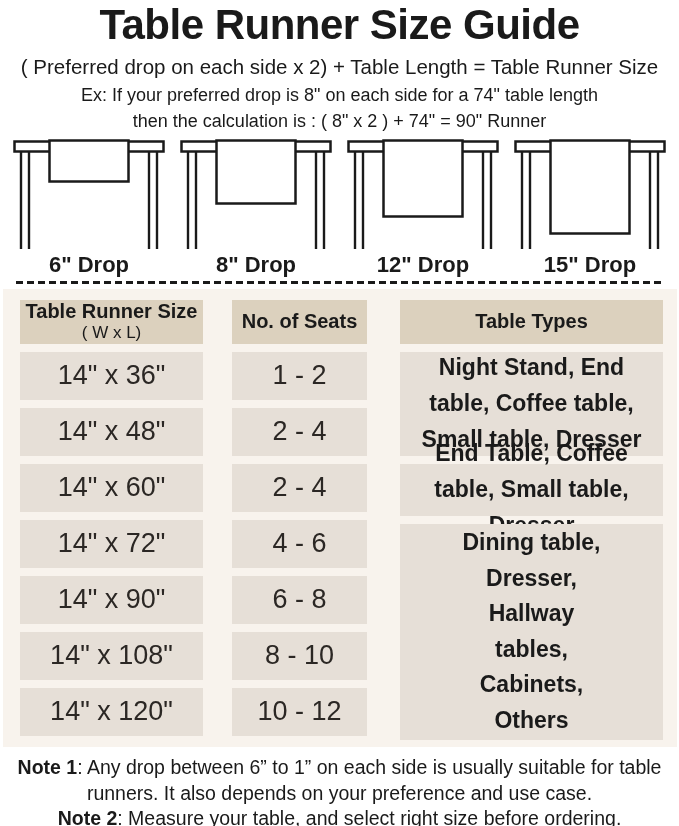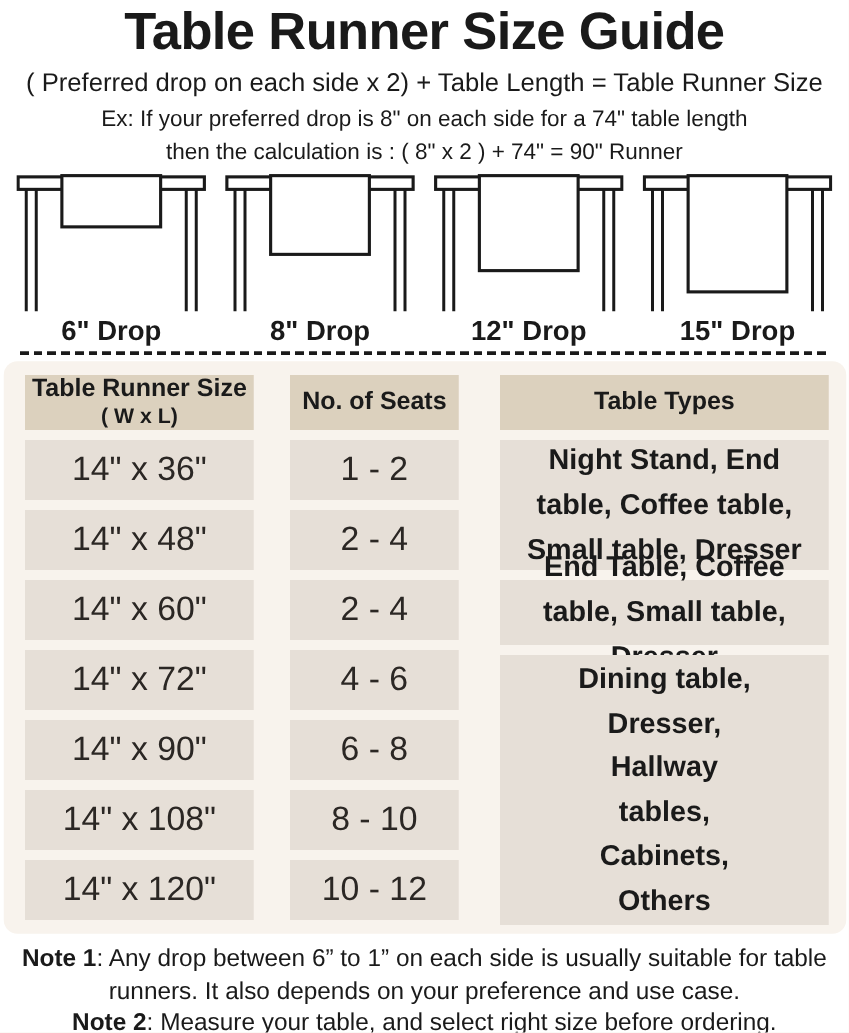--- a/index.html
+++ b/index.html
@@ -28,33 +28,32 @@
   }
   .divider {
     height: 3px; margin: 2px 16px 0;
     background: repeating-linear-gradient(90deg, var(--ink, #1a1a1a) 0 7px, transparent 7px 11px);
   }
   .panel {
     margin: 5px 2px 0 3px;
     background: var(--panel-bg, #f8f3ed);
     padding: 11px 14px 7px 17px;
     display: flex;
-    border-radius: 11px;
   }
   .col { display: flex; flex-direction: column; }
   .col1 { width: 183px; }
   .col2 { width: 135px; margin-left: 29px; }
   .col3 { width: 263px; margin-left: 33px; }
   .hdr {
     background: var(--header-bg, #dcd1be);
     height: 44px; margin-bottom: 8px;
     display: flex; flex-direction: column; align-items: center; justify-content: center;
     font-weight: bold; font-size: 20px; line-height: 1.05; text-align: center;
   }
-  .hdr .sub { font-size: 17px; font-weight: bold; margin-top: 2px; }
+  .hdr .sub { font-size: 17px; font-weight: normal; margin-top: 2px; }
   .cell {
     background: var(--cell-bg, #e6dfd7);
     height: 48px; margin-bottom: 8px;
     display: flex; align-items: center; justify-content: center;
     font-size: 27px; color: #2b2724; text-align: center;
   }
   .col .cell:last-child { margin-bottom: 0; }
   .type-cell { font-size: 23px; font-weight: bold; line-height: 1.55; color: var(--ink, #1a1a1a); }
   .span2 { height: 104px; padding: 0 18px; }
   .span1 { height: 52px; padding: 0 10px; }

